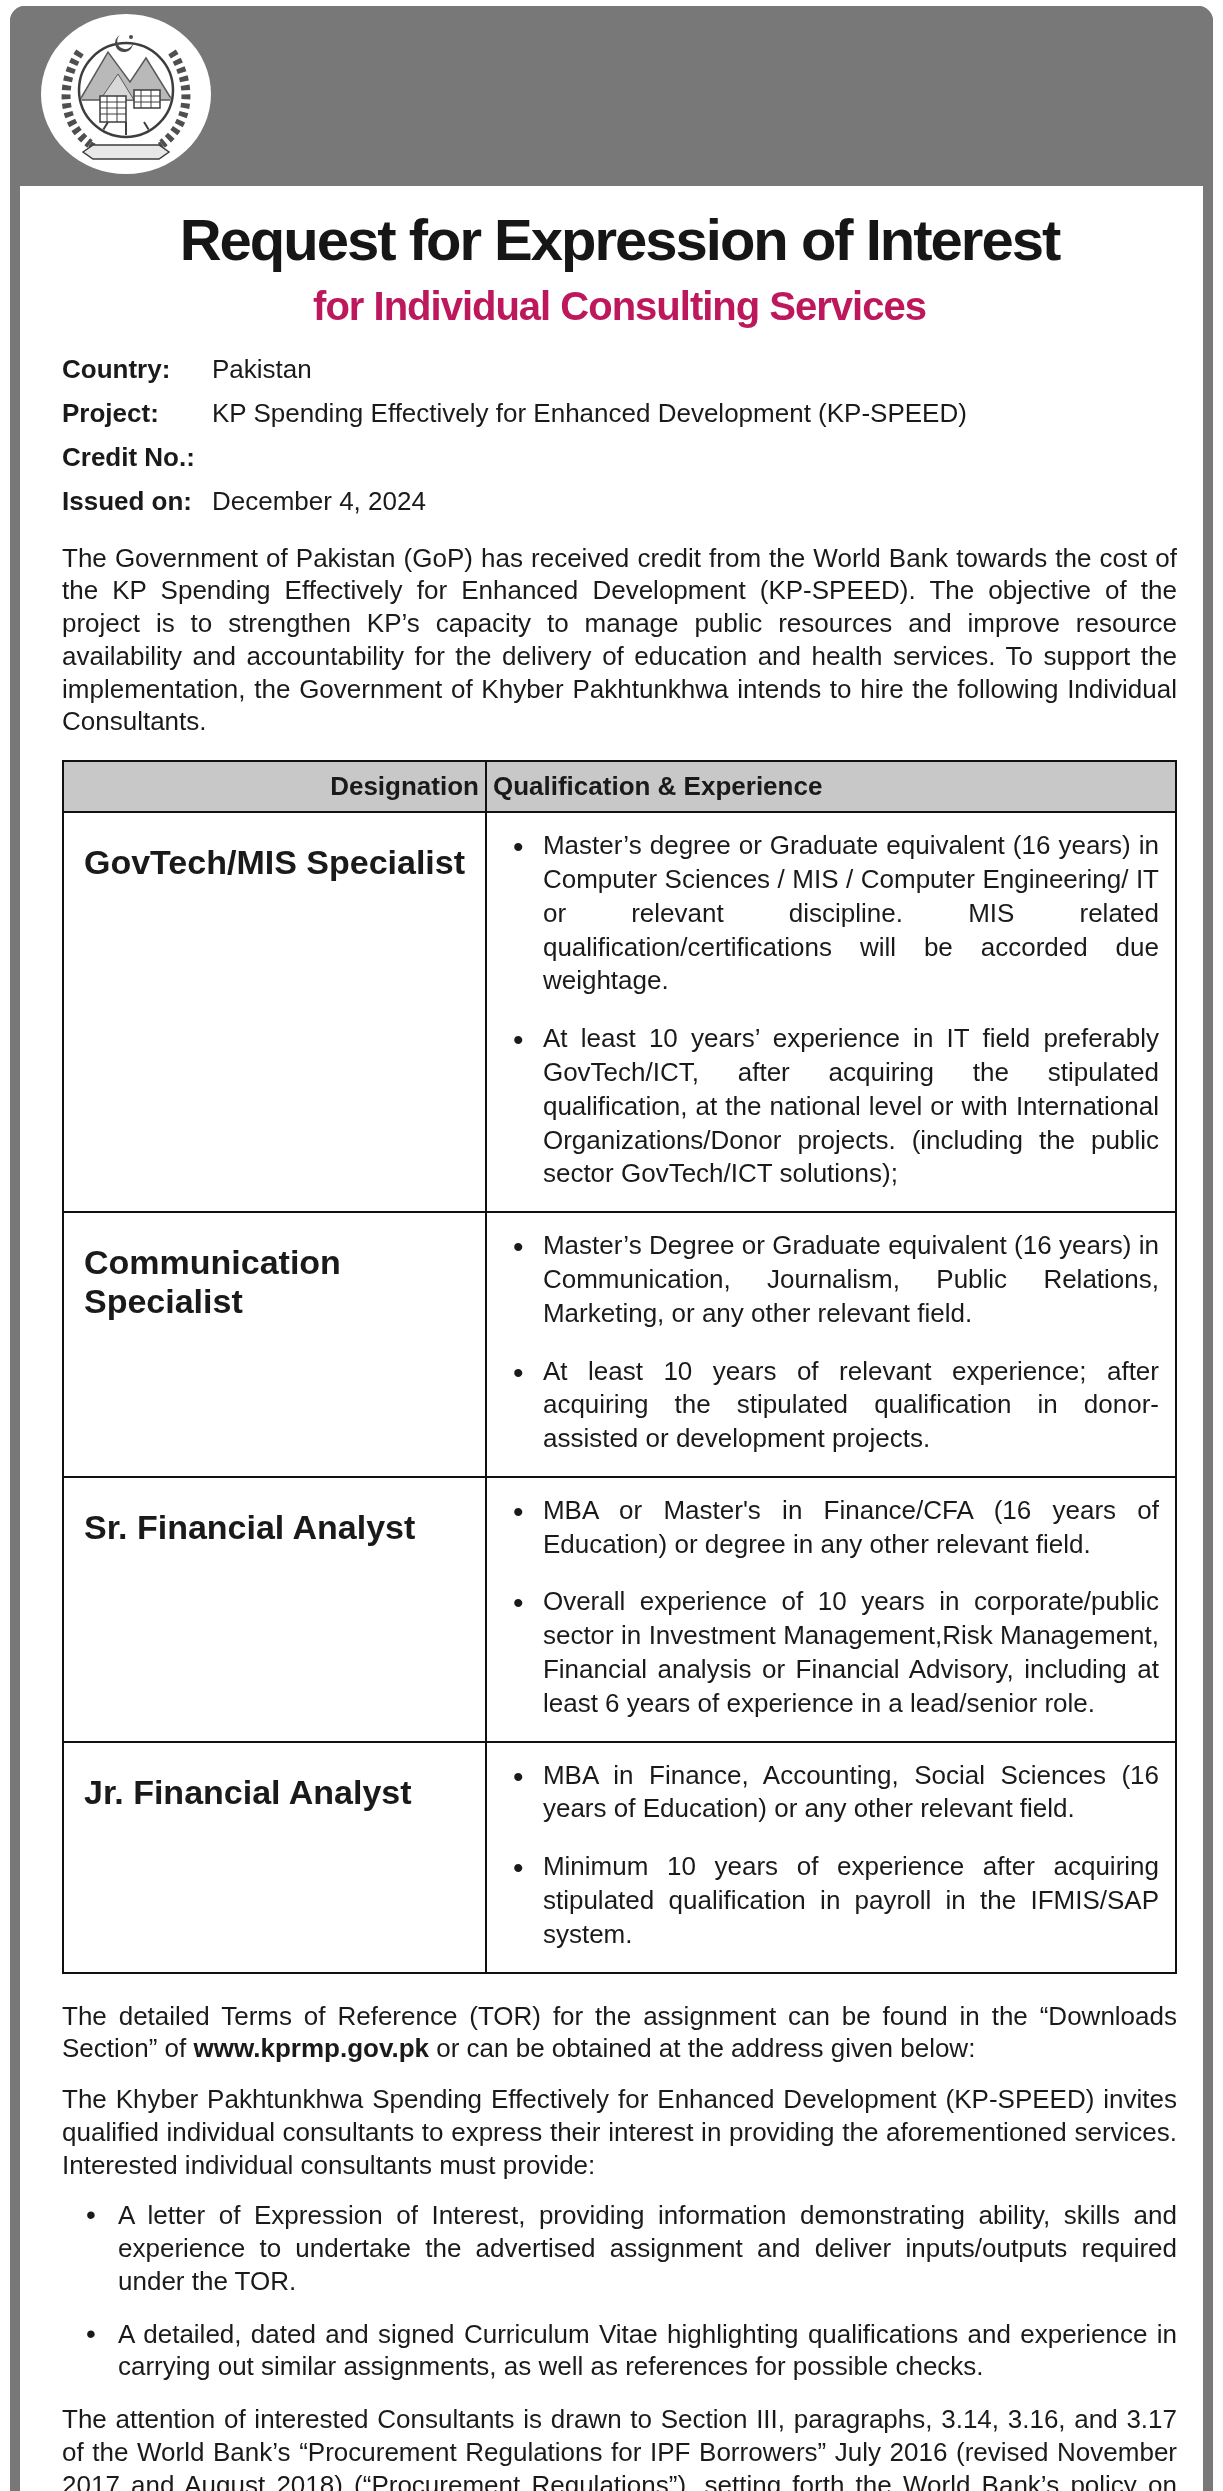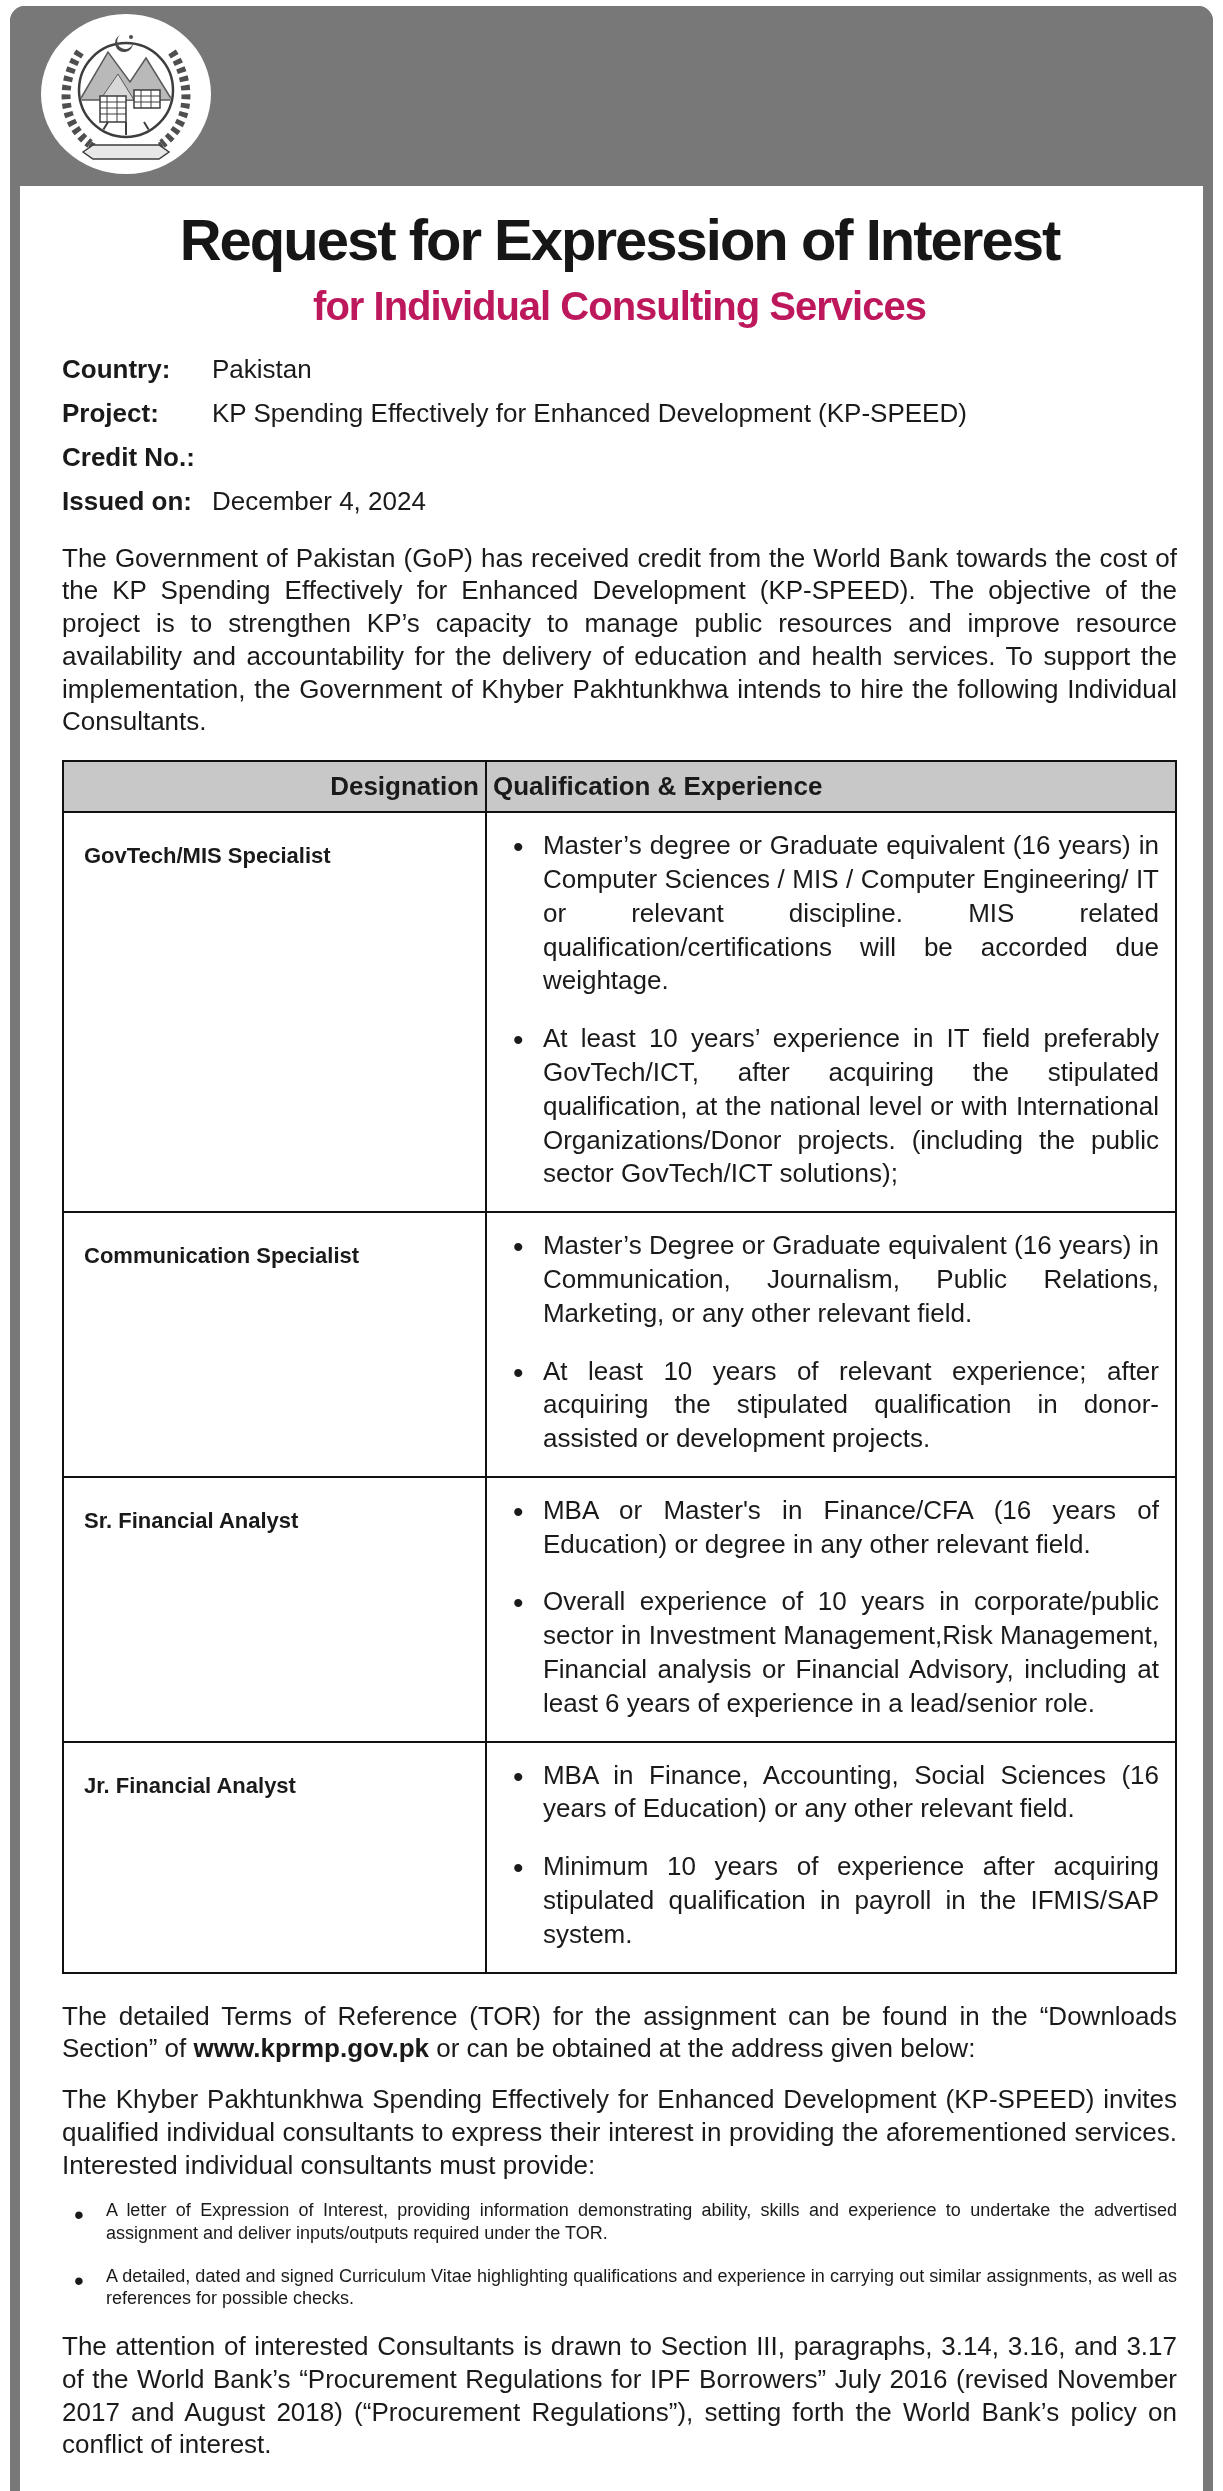--- a/index.html
+++ b/index.html
@@ -89,21 +89,21 @@
   }
   table.jobs th{
     background:#c8c8c8;
     font-size:26px;
     font-weight:bold;
     padding:9px 6px 9px 6px;
   }
   th.th-desig{text-align:right;padding-left:20px;width:38%;}
   th.th-qual{text-align:left;}
   td.desig{
-    font-size:22px;
+    font-size:34px;
     font-weight:bold;
     padding:30px 10px 10px 20px;
   }
   td.qual{padding:16px 16px 12px 10px;}
   ul.qlist{
     list-style:none;
     margin:0;
     padding:0 0 0 46px;
   }
   ul.qlist li{
@@ -122,24 +122,24 @@
     font-size:30px;
   }
   
   ul.eoi-list{
     list-style:none;
     margin:18px 0;
     padding:0 0 0 44px;
   }
   ul.eoi-list li{
     position:relative;
-    font-size:18px;
+    font-size:26px;
     line-height:1.26;
     text-align:justify;
-    margin:0 0 20px 0;
+    margin:0 0 20px 12px;
   }
   ul.eoi-list li::before{
     content:"\2022";
     position:absolute;
     left:-32px;
     top:-2px;
     font-size:28px;
   }
 </style>
 </head>

